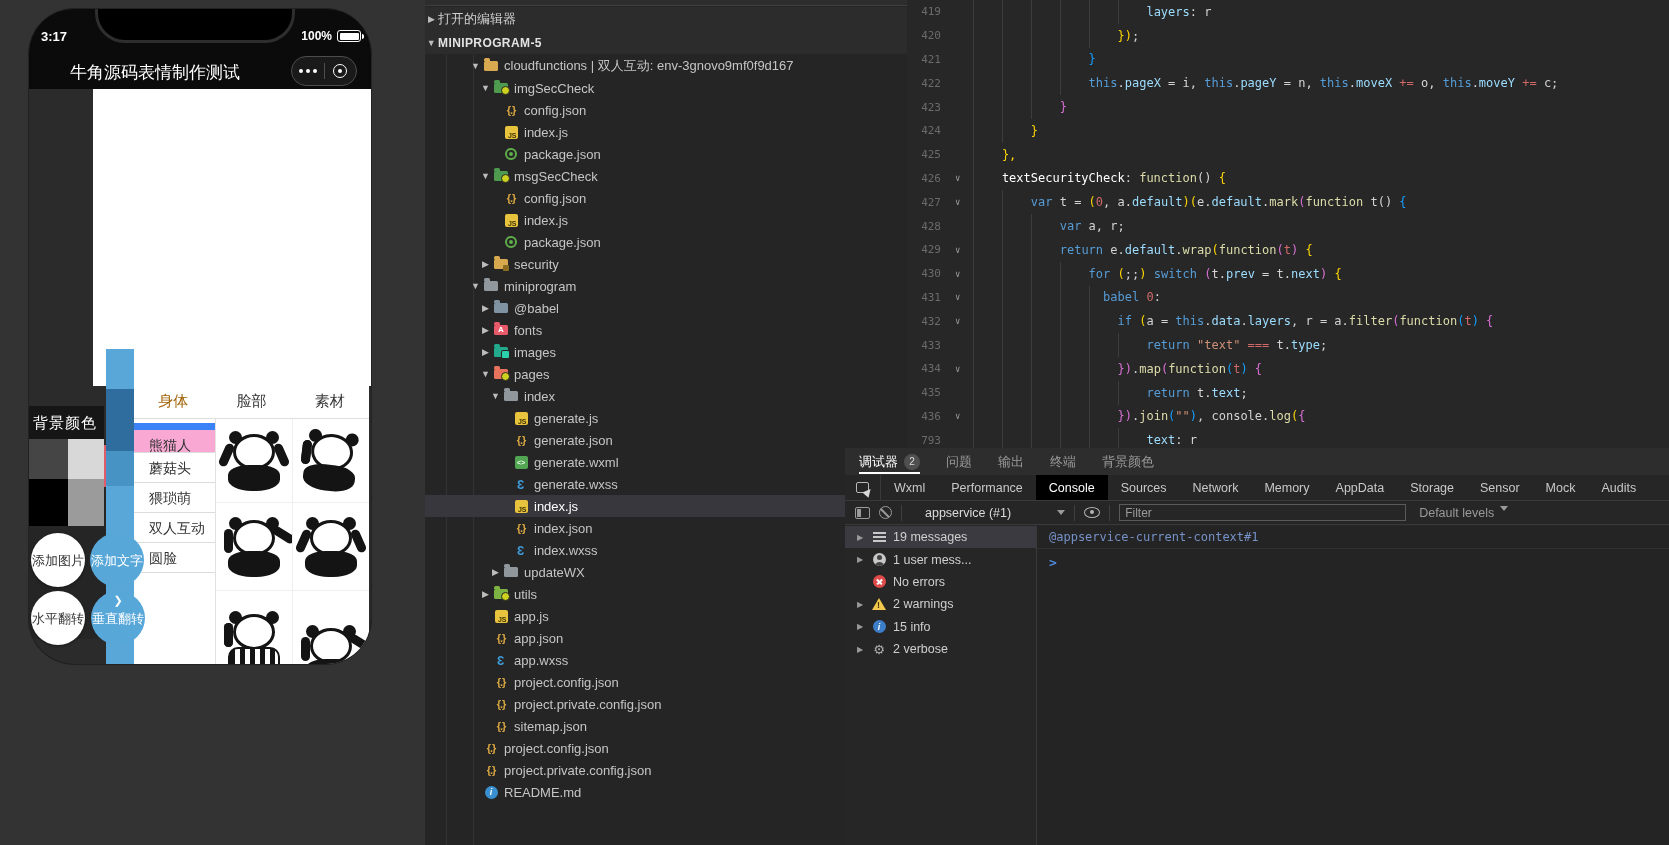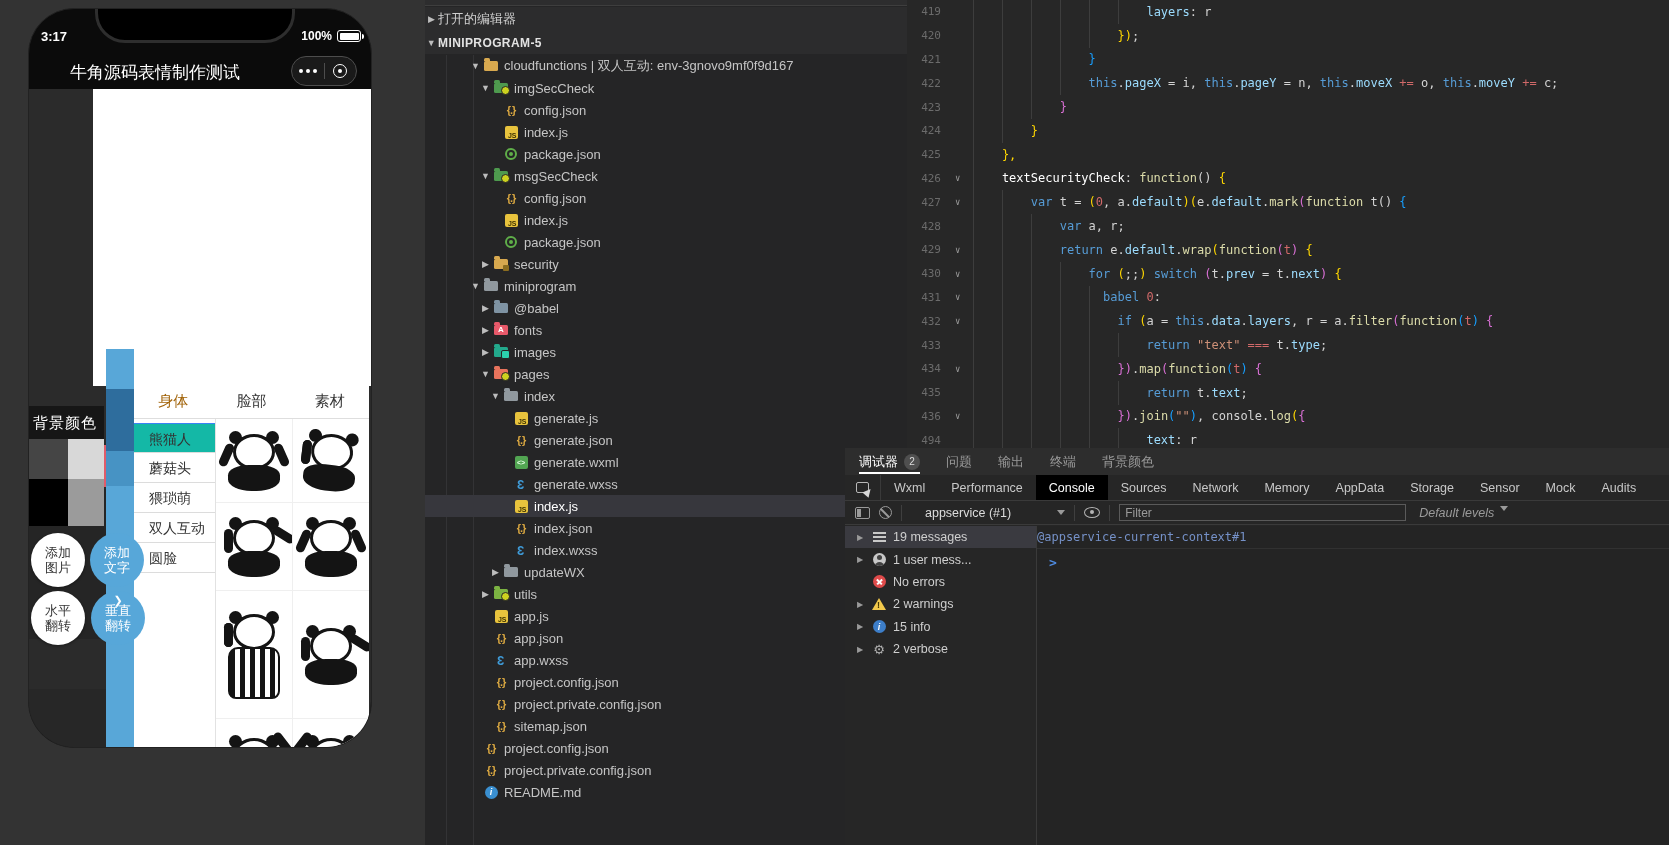--- a/index.html
+++ b/index.html
@@ -2,21 +2,21 @@
 <html><head>
 <meta charset="utf-8">
 <style>
   * { margin:0; padding:0; box-sizing:border-box; }
   html,body { background:#1e1e1e; }
   body { font-family:"Liberation Sans","DejaVu Sans",sans-serif; }
   #app { position:relative; width:1669px; height:845px; overflow:hidden; background:#333333; }
 
   
   .left-section { position:absolute; left:0; top:0; width:425px; height:845px; background:#333333; }
-  .phone { position:absolute; left:28px; top:8px; width:344px; height:740px; background:#0b0b0b;
+  .phone { position:absolute; left:28px; top:8px; width:344px; height:657px; background:#0b0b0b;
            border-radius:46px; overflow:hidden; border:1px solid #222; }
   .notch { position:absolute; left:66px; top:-30px; width:200px; height:64px; background:#000;
            border:3px solid #2e2e2e; border-radius:30px; z-index:6; }
   .status-time { position:absolute; left:12px; top:20px; color:#fff; font-size:13px; font-weight:bold; z-index:7; }
   .status-right { position:absolute; right:10px; top:20px; display:flex; align-items:center; gap:5px; z-index:7; }
   .status-batt-label { color:#fff; font-size:12px; font-weight:bold; }
   .batt { position:relative; width:24px; height:12px; border:1.5px solid #fff; border-radius:3px; }
   .batt::before { content:""; position:absolute; left:1.5px; top:1.5px; right:1.5px; bottom:1.5px; background:#fff; border-radius:1px; }
   .batt::after { content:""; position:absolute; right:-4px; top:3px; width:2.5px; height:5px; background:#fff; border-radius:0 2px 2px 0; }
   .nav-title { position:absolute; left:0; right:90px; top:52px; text-align:center; color:#fff; font-size:17px; z-index:5; }
@@ -36,34 +36,34 @@
   .blue-bar { position:absolute; left:77px; top:260px; width:28px; bottom:0; background:#58a7d8; z-index:3; }
   .blue-bar .seg-dark { position:absolute; left:0; top:40px; width:100%; height:62px; background:#2e6d9d; }
   .blue-bar .seg-mid  { position:absolute; left:0; top:102px; width:100%; height:35px; background:#4793c4; }
 
   .bg-band { position:absolute; left:0; top:317px; width:75px; height:33px; background:#161616;
              color:#fff; font-size:15px; line-height:33px; padding-left:4px; z-index:2; letter-spacing:1px; }
   .swatches { position:absolute; left:0; top:350px; width:75px; height:87px; z-index:2; }
   .swatch { position:absolute; }
   .red-indicator { position:absolute; left:75px; top:356px; width:2px; height:42px; background:#e05c6a; z-index:4; }
 
-  .round-btn { position:absolute; width:54px; height:54px; border-radius:50%; display:flex; flex-direction:column;
+  .round-btn { position:absolute; width:54px; height:54px; border-radius:50%; display:flex; flex-direction:row;
                align-items:center; justify-content:center; font-size:13px; line-height:15px; z-index:5; text-align:center; }
   .round-btn.white { background:#fff; color:#333; box-shadow:0 1px 3px rgba(0,0,0,.4); }
   .round-btn.blue  { background:#57a7d9; color:#fff; }
   .round-btn .chev { position:absolute; top:2px; left:50%; transform:translateX(-50%); color:#fff; font-size:11px; font-weight:bold; }
 
   .content-col { position:absolute; left:105px; top:294px; width:235px; height:428px; background:#fff; z-index:2; }
   .mp-tabs { position:absolute; left:0; top:0; width:100%; height:36px; display:flex; border-bottom:1px solid #dedede; }
   .mp-tab { flex:1; text-align:center; line-height:36px; font-size:15px; color:#333; cursor:default; }
   .mp-tab.active { color:#a16207; }
   .cat-list { position:absolute; left:0; top:36px; width:82px; bottom:0; border-right:1px solid #e2e2e2; padding-top:4px; }
   .cat-item { height:30px; line-height:30px; font-size:14px; color:#333; padding-left:15px;
               border-bottom:1px solid #dcdcdc; background:#fff; }
-  .cat-item.active { background:#14b8a6; border-top:1px solid #3b82f6; }
+  .cat-item.active { background:#f9a8d4; border-top:7px solid #3b82f6; }
   .sticker-grid { position:absolute; left:82px; top:36px; right:0; bottom:0; }
   .grid-row { display:flex; border-bottom:1px solid #efefef; }
   .grid-cell { flex:1; position:relative; overflow:hidden; }
   .grid-cell:first-child { border-right:1px solid #efefef; }
 
   .panda { position:absolute; left:50%; top:50%; width:60px; height:64px; transform:translate(-50%,-50%); }
   .panda .ear { position:absolute; width:13px; height:13px; background:#141414; border-radius:50%; top:2px; }
   .panda .ear.l { left:5px; } .panda .ear.r { right:5px; }
   .panda .head { position:absolute; left:50%; top:5px; transform:translateX(-50%); width:42px; height:36px;
                  background:#fff; border:3px solid #141414; border-radius:50%; }
@@ -157,42 +157,42 @@
   .i-block { position:relative; width:13px; height:13px; border:1.5px solid #9a9a9a; border-radius:50%; }
   .i-block::before { content:""; position:absolute; left:-1px; top:4.5px; width:12px; height:1.5px; background:#9a9a9a; transform:rotate(45deg); }
   .tb-sep { width:1px; height:16px; background:#3f3f3f; }
   .ctx-select { display:flex; align-items:center; gap:46px; color:#dcdcdc; font-size:12.5px; padding-left:14px; }
   .sel-arrow { width:0; height:0; border-left:4px solid transparent; border-right:4px solid transparent; border-top:5px solid #9a9a9a; }
   .i-eye { position:relative; width:16px; height:11px; border:1.5px solid #b5b5b5; border-radius:50%; }
   .i-eye::before { content:""; position:absolute; left:4.5px; top:2px; width:4px; height:4px; border-radius:50%; background:#b5b5b5; }
   .filter-input { width:287px; height:17px; background:#262626; border:1px solid #5a5a5a; color:#ccc;
                   font-size:12px; padding:0 5px; outline:none; }
   .filter-input::placeholder { color:#9a9a9a; }
-  .levels { display:flex; gap:6px; color:#9a9a9a; font-size:12.5px; margin-left:4px;font-style:italic; }
+  .levels { display:flex; gap:6px; color:#9a9a9a; font-size:12.5px; margin-left:4px; }
   .con-body { position:absolute; left:0; top:78px; right:0; bottom:0; }
   .con-sidebar { position:absolute; left:0; top:0; width:192px; bottom:0; background:#262626; border-right:1px solid #3a3a3a; }
   .cs-row { height:22.4px; display:flex; align-items:center; color:#cfcfcf; font-size:12.5px; gap:7px; padding-left:10px; }
   .cs-row.selected { background:#3a3a40; }
   .cs-arrow { width:10px; font-size:8px; color:#9a9a9a; text-align:center; flex:none; }
   .cs-ic { width:14px; display:flex; justify-content:center; flex:none; }
   .i-list { width:13px; height:10px; background:repeating-linear-gradient(to bottom,#c8c8c8 0 2px,transparent 2px 4px); }
   .i-user { position:relative; width:13px; height:13px; border-radius:50%; background:#c8c8c8; overflow:hidden; }
   .i-user::before { content:""; position:absolute; left:4px; top:2px; width:5px; height:5px; border-radius:50%; background:#424242; }
   .i-user::after { content:""; position:absolute; left:2px; bottom:-1px; width:9px; height:5px; border-radius:5px 5px 0 0; background:#424242; }
   .i-error { position:relative; width:13px; height:13px; border-radius:50%; background:#df4b4b; }
   .i-error::before,.i-error::after { content:""; position:absolute; left:3px; top:5.7px; width:7px; height:1.6px; background:#fff; }
   .i-error::before { transform:rotate(45deg);} .i-error::after { transform:rotate(-45deg);}
   .i-warn { position:relative; width:0; height:0; border-left:7px solid transparent; border-right:7px solid transparent;
             border-bottom:12px solid #f2c94c; }
   .i-warn::after { content:"!"; position:absolute; left:-2px; top:2px; color:#4a3a00; font-size:9px; font-weight:bold; }
   .i-info { width:13px; height:13px; border-radius:50%; background:#3d7ec9; color:#fff; font-size:9px; font-weight:bold;
             display:flex; align-items:center; justify-content:center; font-style:italic; }
   .i-gear { color:#b0b0b0; font-size:13px; line-height:13px; }
   .con-main { position:absolute; left:192px; top:0; right:0; bottom:0; background:#242424; }
-  .con-ctx-row { height:23px; border-bottom:1px solid #313131; display:flex; align-items:center; }
+  .con-ctx-row { height:23px; border-bottom:1px solid #313131; display:flex; align-items:center; padding-left:12px; }
   .con-ctx-link { color:#7591c8; font-size:12px; font-family:"DejaVu Sans Mono",monospace; }
   .con-prompt { color:#4f8be0; font-size:13px; font-weight:bold; font-family:"DejaVu Sans Mono",monospace;
                 padding:6px 0 0 12px; }
 </style>
 </head>
 <body>
 
 <div id="app">
 
   <div class="left-section">
@@ -838,21 +838,21 @@
         <span class="t c-fn">join</span>
         <span class="t c-blue">(</span>
         <span class="t c-str">""</span>
         <span class="t c-blue">)</span>
         <span class="t c-p">, console.</span>
         <span class="t c-fn">log</span>
         <span class="t c-gold">(</span>
         <span class="t c-pink">{</span>
       </div>
       <div class="code-line">
-        <span class="code-ln">494</span>
+        <span class="code-ln">793</span>
         <span class="code-fold"></span>
         <span class="code-ind" style="width: 173.434px;"></span>
         <span class="t c-prop">text</span>
         <span class="t c-p">: r</span>
       </div>
     </div>
 
   <div class="debug-panel">
     <div class="dbg-tabs" id="dbgTabs">
         <div class="dbg-tab active">

